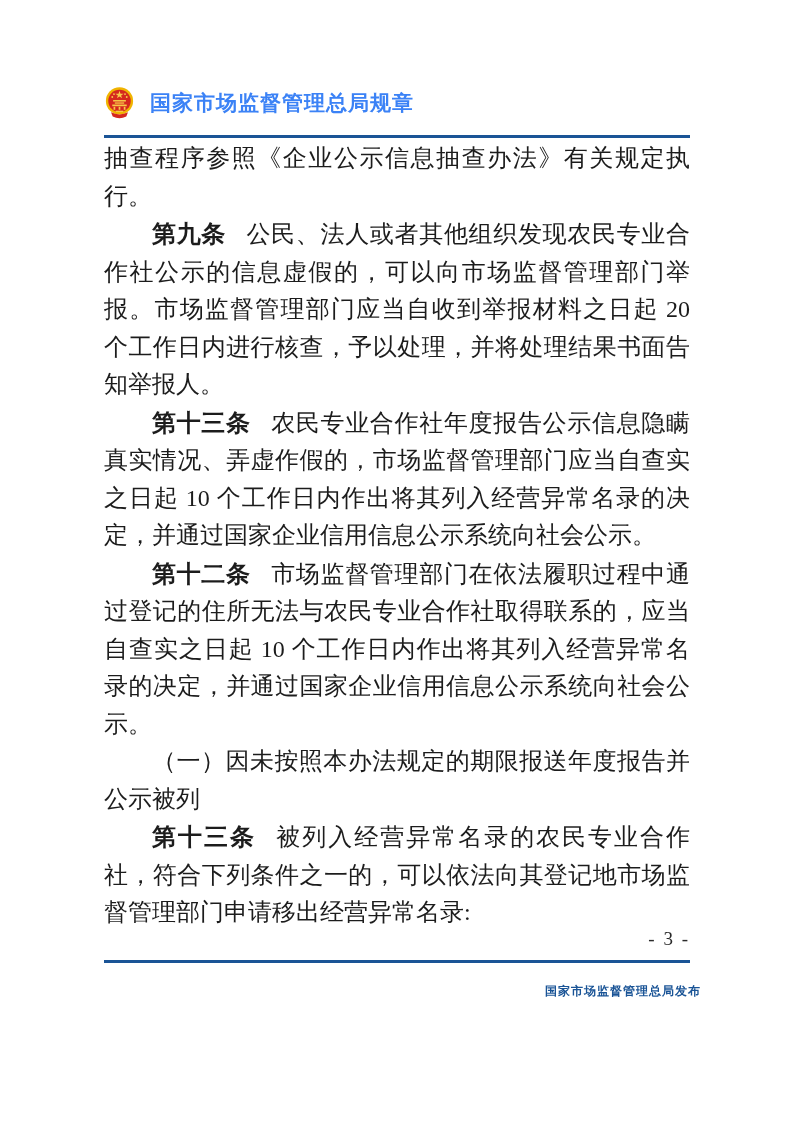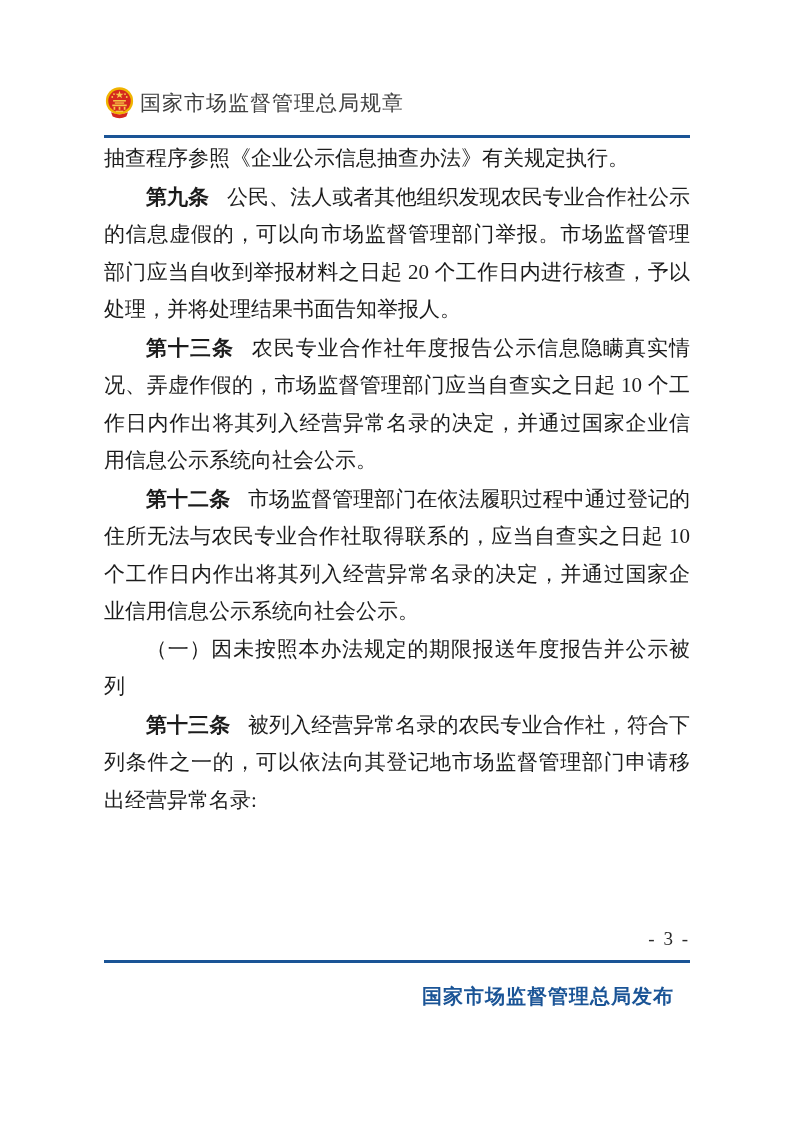--- a/index.html
+++ b/index.html
@@ -19,42 +19,43 @@
     left: 104px;
     top: 86px;
     width: 586px;
     display: flex;
     align-items: center;
     gap: 5px;
   }
   .emblem { flex: 0 0 auto; width: 31px; height: 34px; display: block; }
   .header-title {
     font-family: "Liberation Sans", "DejaVu Sans", sans-serif;
-    font-weight: 400;
+    font-weight: 700;
     font-size: 21px;
     letter-spacing: 1px;
-    color: #404040;
+    color: #3b82f6;
     white-space: nowrap;
+    margin-left: 10px;
   }
   .header-rule {
     position: absolute;
     left: 104px;
     top: 135px;
     width: 586px;
     height: 3px;
     background: #1a5496;
   }
 
   
   .doc-body {
     position: absolute;
     left: 104px;
     top: 140px;
     width: 586px;
-    font-size: 21px;
+    font-size: 24px;
     line-height: 37.5px;
     text-align: justify;
   }
   .para { margin: 0; }
   .para.indent { text-indent: 2em; }
   .article-no {
     font-family: "Liberation Sans", "DejaVu Sans", sans-serif;
     font-weight: 700;
     margin-right: 0.85em;
   }
@@ -71,25 +72,25 @@
   .footer-rule {
     position: absolute;
     left: 104px;
     top: 960px;
     width: 586px;
     height: 3px;
     background: #1a5496;
   }
   .publisher {
     position: absolute;
-    right: 119px;
+    right: 92px;
     top: 983px;
     font-family: "Liberation Sans", "DejaVu Sans", sans-serif;
     font-weight: 700;
-    font-size: 20px;
+    font-size: 12px;
     letter-spacing: 1px;
     color: #1a5496;
   }
 </style>
 </head>
 <body>
 
 <div class="page">
 
   <div class="header">

